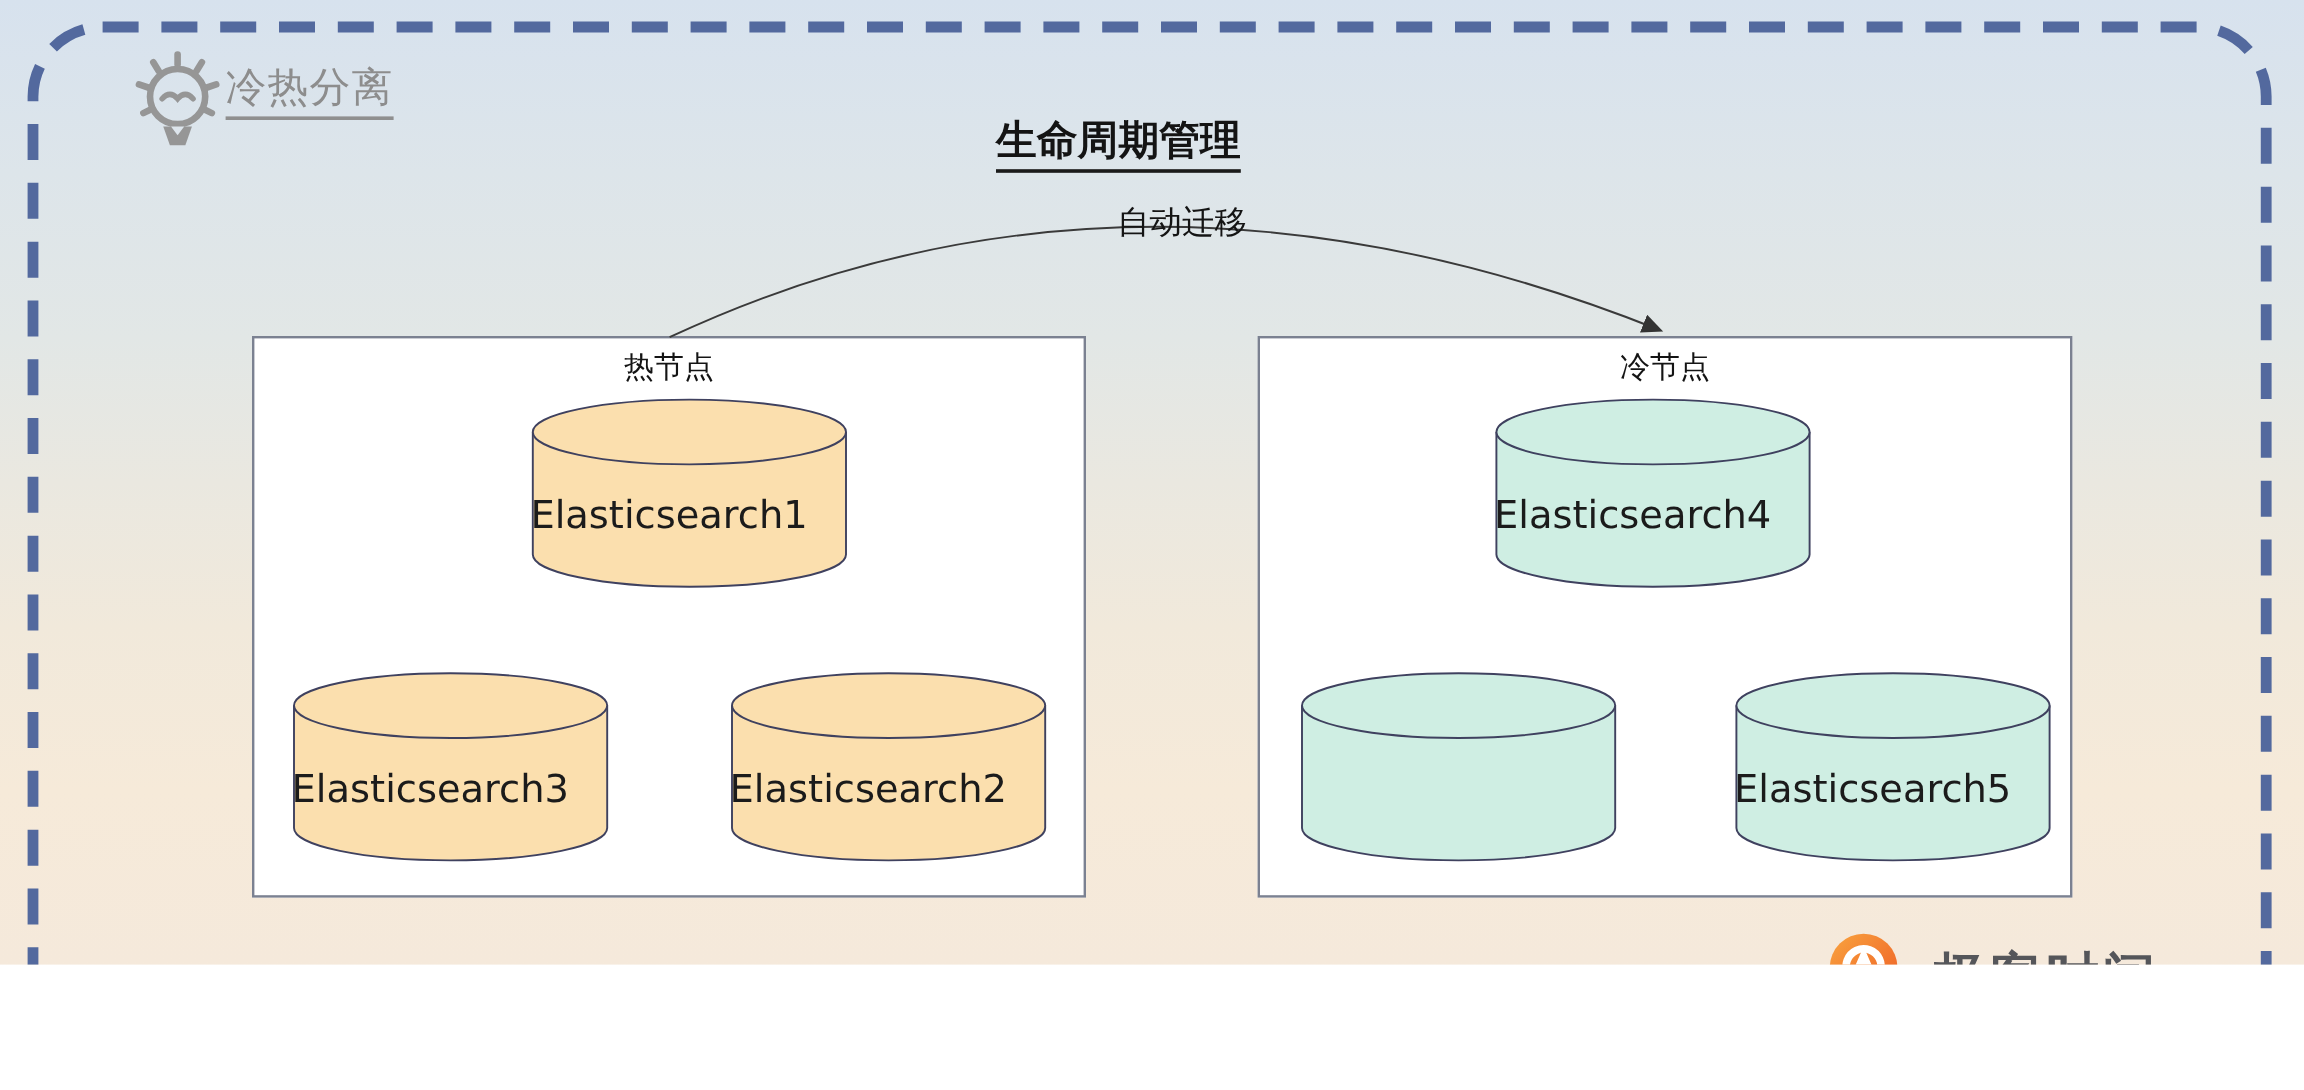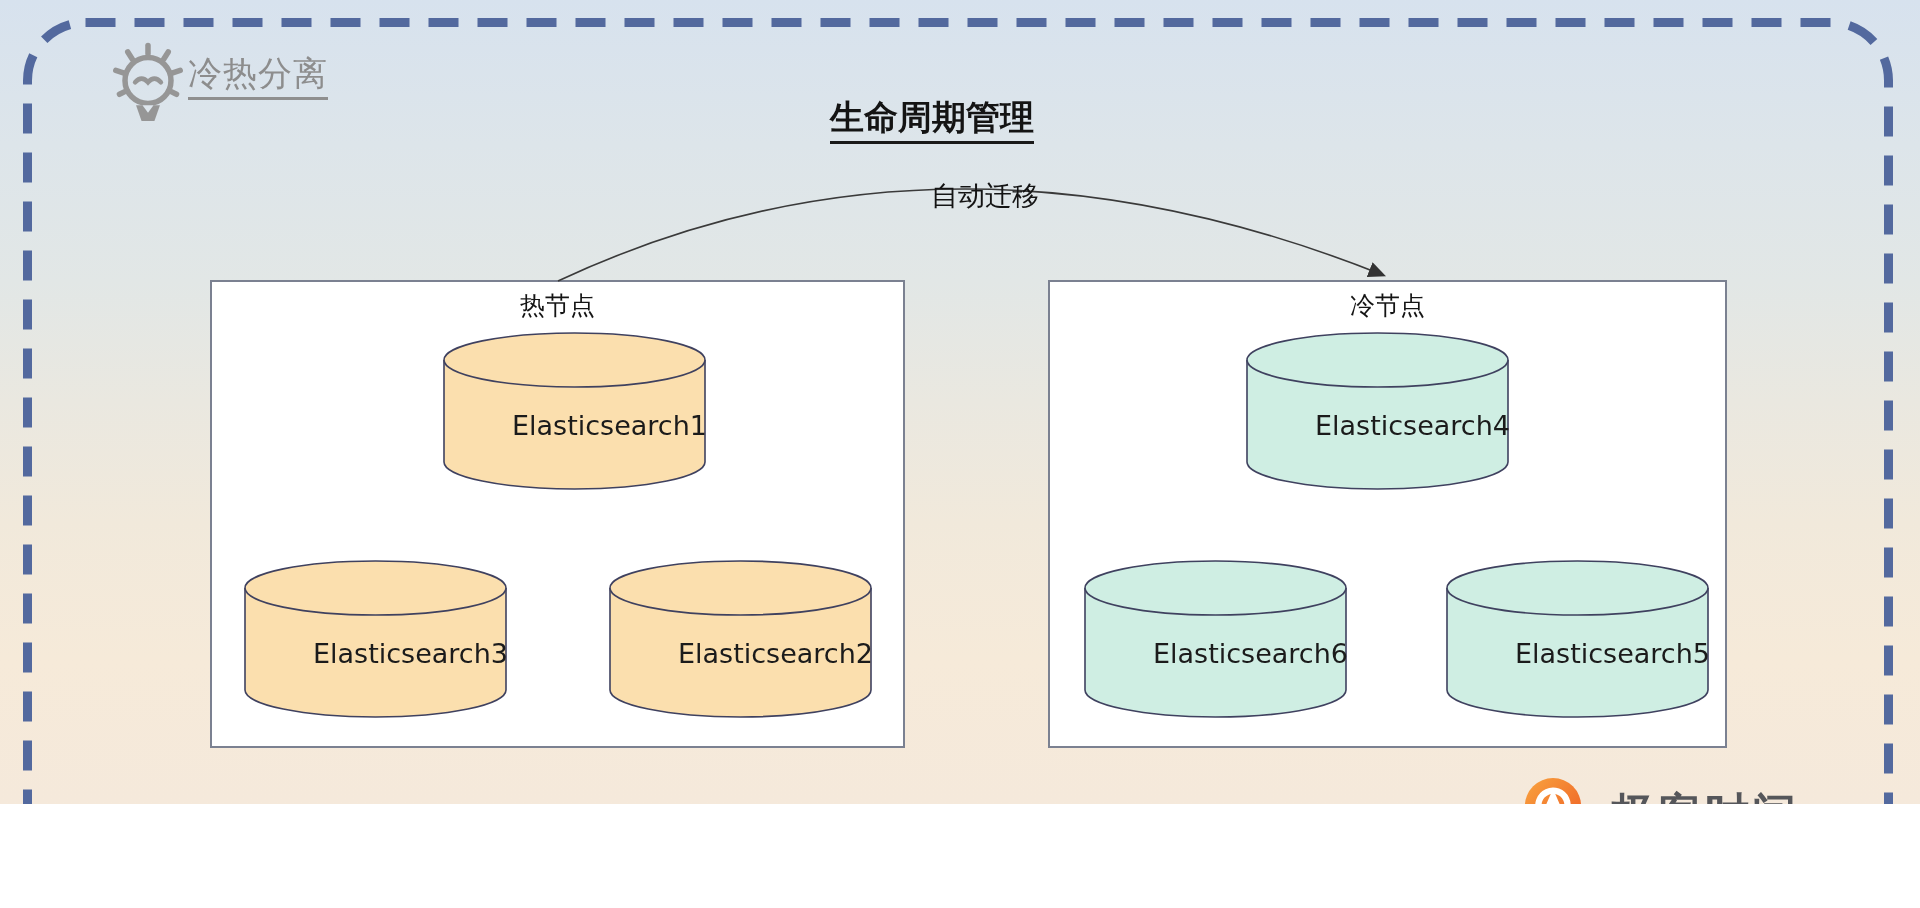--- a/index.html
+++ b/index.html
@@ -24,21 +24,21 @@
     position:absolute;left:830px;top:98px;width:316px;z-index:6;
   }
   .title span{
     display:inline-block;font-size:34px;font-weight:bold;color:#141414;
     border-bottom:3px solid #1a1a1a;padding-bottom:4px;line-height:1.15;
   }
 
   
   .arrow-label{
     position:absolute;left:885px;top:170px;width:200px;text-align:center;
-    font-size:27px;color:#141414;z-index:7;line-height:1.2;margin-top:10px;
+    font-size:27px;color:#141414;z-index:7;line-height:1.2;
   }
 
   
   .node-box{
     position:absolute;top:280px;height:468px;background:#ffffff;
     border:2px solid #7b8191;box-sizing:border-box;z-index:3;
   }
   .node-box.hot{left:210px;width:695px;}
   .node-box.cold{left:1048px;width:679px;}
   .box-title{
@@ -49,22 +49,22 @@
   
   .cyl{position:absolute;width:265px;height:162px;z-index:4;}
   .cyl-es1{left:442px;top:330px;}
   .cyl-es3{left:243px;top:558px;}
   .cyl-es2{left:608px;top:558px;}
   .cyl-es4{left:1245px;top:330px;}
   .cyl-es6{left:1083px;top:558px;}
   .cyl-es5{left:1445px;top:558px;}
   .cyl svg{position:absolute;left:0;top:0;}
   .cyl .lbl{
-    position:absolute;left:0;right:0;top:80px;text-align:right;
-    font-size:27px;color:#1b1b1b;line-height:1.2;
+    position:absolute;left:0;right:0;top:80px;text-align:left;
+    font-size:32px;color:#1b1b1b;line-height:1.2;
   }
   .cyl path,.cyl ellipse{stroke:#3f415f;stroke-width:1.6;}
 
   
   .brand{position:absolute;left:1520px;top:776px;height:76px;display:flex;align-items:center;z-index:6;}
   .brand .pin{width:66px;height:76px;}
   .brand .brand-name{margin-left:25px;font-size:44px;font-weight:600;color:#55565a;letter-spacing:3px;}
 </style>
 </head>
 <body>
@@ -139,21 +139,20 @@
       <path d="M2,30 L2,132 A130.5,27 0 0 0 263,132 L263,30" fill="#cfeee3"></path>
       <ellipse cx="132.5" cy="30" rx="130.5" ry="27" fill="#cfeee3"></ellipse>
     </svg>
     <div class="lbl">Elasticsearch4</div>
   </div>
   <div class="cyl cyl-es6">
     <svg width="265" height="162" viewBox="0 0 265 162">
       <path d="M2,30 L2,132 A130.5,27 0 0 0 263,132 L263,30" fill="#cfeee3"></path>
       <ellipse cx="132.5" cy="30" rx="130.5" ry="27" fill="#cfeee3"></ellipse>
     </svg>
-    <div class="lbl">Elasticsearch6</div>
   </div>
   <div class="cyl cyl-es5">
     <svg width="265" height="162" viewBox="0 0 265 162">
       <path d="M2,30 L2,132 A130.5,27 0 0 0 263,132 L263,30" fill="#cfeee3"></path>
       <ellipse cx="132.5" cy="30" rx="130.5" ry="27" fill="#cfeee3"></ellipse>
     </svg>
     <div class="lbl">Elasticsearch5</div>
   </div>
 
   <div class="brand">

